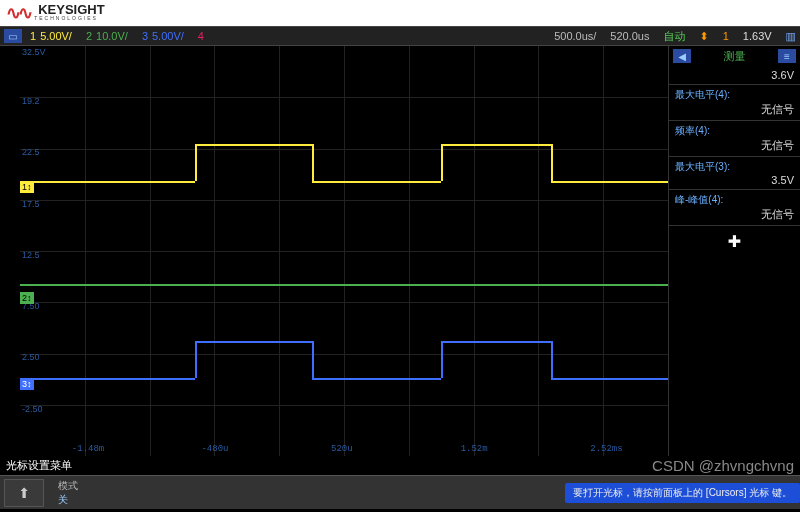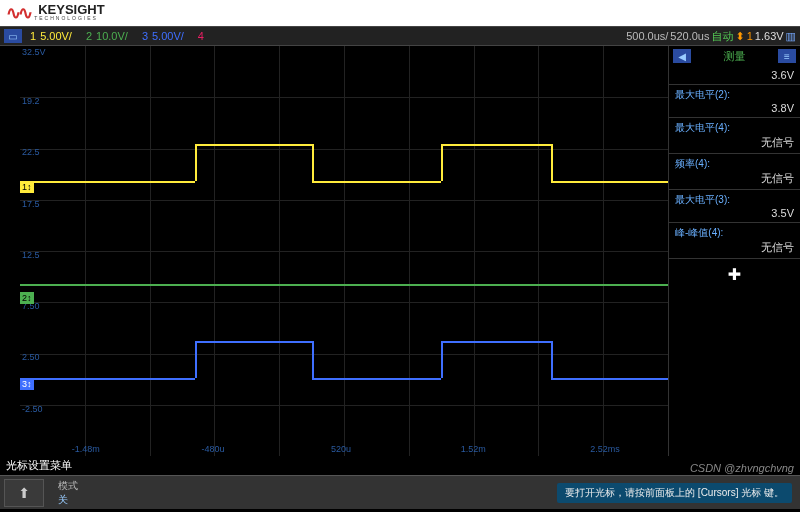--- a/index.html
+++ b/index.html
@@ -8,44 +8,44 @@
   .logo { display: flex; align-items: center; gap: 4px; }
   .logo-wave { color: #d32f2f; font-size: 18px; font-weight: bold; letter-spacing: -3px; }
   .logo-text { font-size: 13px; font-weight: bold; color: #222; line-height: 0.8; margin-left: 4px; }
   .logo-sub { font-size: 5px; color: #444; letter-spacing: 2px; }
   .top-info { margin-left: auto; font-size: 12px; color: #111; }
   .chbar { display: flex; align-items: center; height: 20px; background: #222; border-top: 1px solid #444; border-bottom: 1px solid #444; font-size: 11px; }
   .ch-icon { width: 18px; height: 14px; background: #2a4ba0; margin: 0 4px; display: flex; align-items: center; justify-content: center; }
   .ch-icon span { font-size: 10px; }
   .ch { display: flex; align-items: center; gap: 4px; padding: 0 10px 0 4px; }
   .ch1 { color: #ffeb3b; } .ch2 { color: #4caf50; } .ch3 { color: #3f6fff; } .ch4 { color: #e91e63; }
-  .tb { margin-left: auto; display: flex; align-items: center; gap: 2px; color: #bbb; padding-right: 4px; }
+  .tb { margin-left: auto; display: flex; align-items: center; gap: 14px; color: #bbb; padding-right: 4px; }
   .tb .orange { color: #ff9800; }
   .main { display: flex; height: 410px; padding-left: 20px; }
   .grid { position: relative; flex: 1; background: #000; overflow: hidden; }
   .gline { position: absolute; background: #222; }
   .yaxis { position: absolute; left: 2px; font-size: 9px; color: #2a5aa0; }
-  .xaxis { position: absolute; bottom: 2px; font-size: 9px; color: #2a5aa0; }
+  .xaxis { position: absolute; bottom: 2px; font-size: 9px; color: #2a5aa0; font-family: Liberation Mono, monospace; }
   .trace { position: absolute; height: 2px; }
   .y1 { background: #ffeb3b; } .y2 { background: #4caf50; } .y3 { background: #3f6fff; }
   .chlabel { position: absolute; left: 0; font-size: 9px; padding: 1px 2px; }
   .side { width: 132px; background: #000; border-left: 1px solid #333; }
   .side-hdr { display: flex; align-items: center; justify-content: space-between; height: 20px; padding: 0 4px; background: #000; }
   .side-hdr-icon { width: 18px; height: 14px; background: #2a4ba0; display: flex; align-items: center; justify-content: center; font-size: 10px; }
   .side-title { color: #4caf50; font-size: 11px; font-family: Liberation Serif, serif; }
   .meas { border-bottom: 1px solid #333; padding: 3px 6px; }
   .meas-lbl { font-size: 10px; color: #6ab0ff; }
   .meas-val { font-size: 11px; color: #ddd; text-align: right; }
   .plus { text-align: center; color: #fff; font-size: 16px; padding: 6px 0; }
   .menutitle { background: #000; color: #fff; font-size: 11px; padding: 2px 6px; }
   .bottombar { display: flex; align-items: center; height: 34px; background: #333; border-top: 1px solid #555; }
   .btn { width: 40px; height: 28px; margin: 0 4px; background: #3a3a3a; border: 1px solid #555; display: flex; align-items: center; justify-content: center; color: #ccc; font-size: 14px; }
   .mode { padding: 2px 10px; font-size: 10px; color: #bbb; }
-  .hint { margin-left: auto; background: #0c4a6e; color: #eee; font-size: 10px; padding: 3px 8px; border-radius: 2px; margin-right: 8px; }
-  .wm { position: absolute; right: 6px; bottom: 38px; font-size: 11px; color: #888; font-style: italic; }
+  .hint { margin-left: auto; background: #1d4ed8; color: #eee; font-size: 10px; padding: 3px 8px; border-radius: 2px; }
+  .wm { position: absolute; right: 6px; bottom: 38px; font-size: 15px; color: #888; }
   .trig-mark { position: absolute; left: 270px; top: 46px; color: #ff9800; font-size: 10px; }
 </style>
 </head>
 <body>
 
 <div class="topbar">
   <div class="logo">
     <span class="logo-wave">∿∿</span>
     <div>
       <div class="logo-text">KEYSIGHT</div>
@@ -156,24 +156,20 @@
       <span class="side-title">测量</span>
       <div class="side-hdr-icon">
           <span style="color:#9cf">≡</span>
         </div>
     </div>
     <div id="meas-list">
         <div class="meas">
           <div class="meas-val">3.6V</div>
         </div>
         <div class="meas">
-          <div class="meas-lbl">最大电平(2):</div>
-          <div class="meas-val">3.8V</div>
-        </div>
-        <div class="meas">
           <div class="meas-lbl">最大电平(4):</div>
           <div class="meas-val">无信号</div>
         </div>
         <div class="meas">
           <div class="meas-lbl">频率(4):</div>
           <div class="meas-val">无信号</div>
         </div>
         <div class="meas">
           <div class="meas-lbl">最大电平(3):</div>
           <div class="meas-val">3.5V</div>

